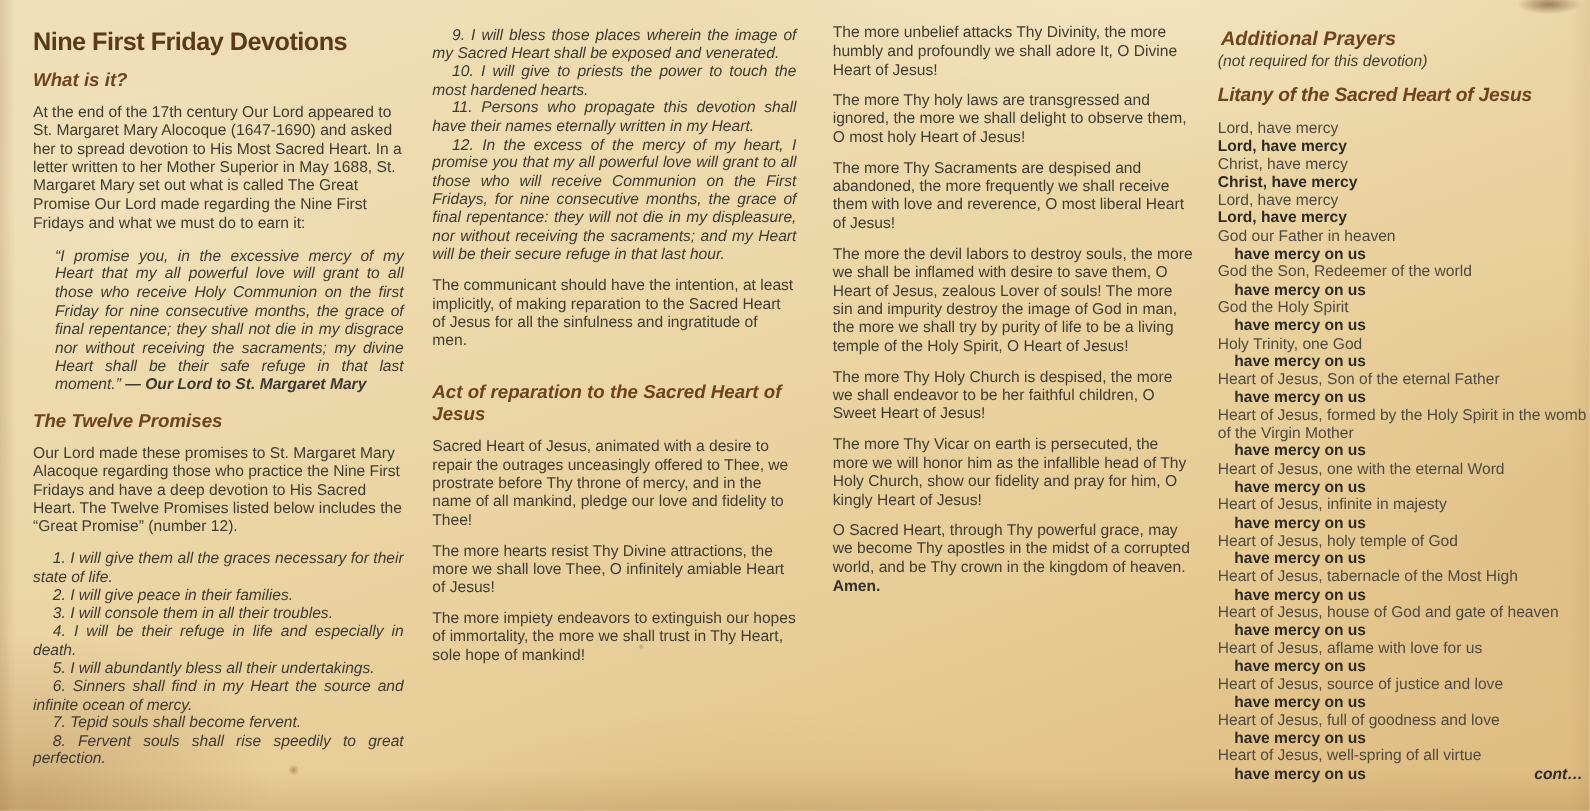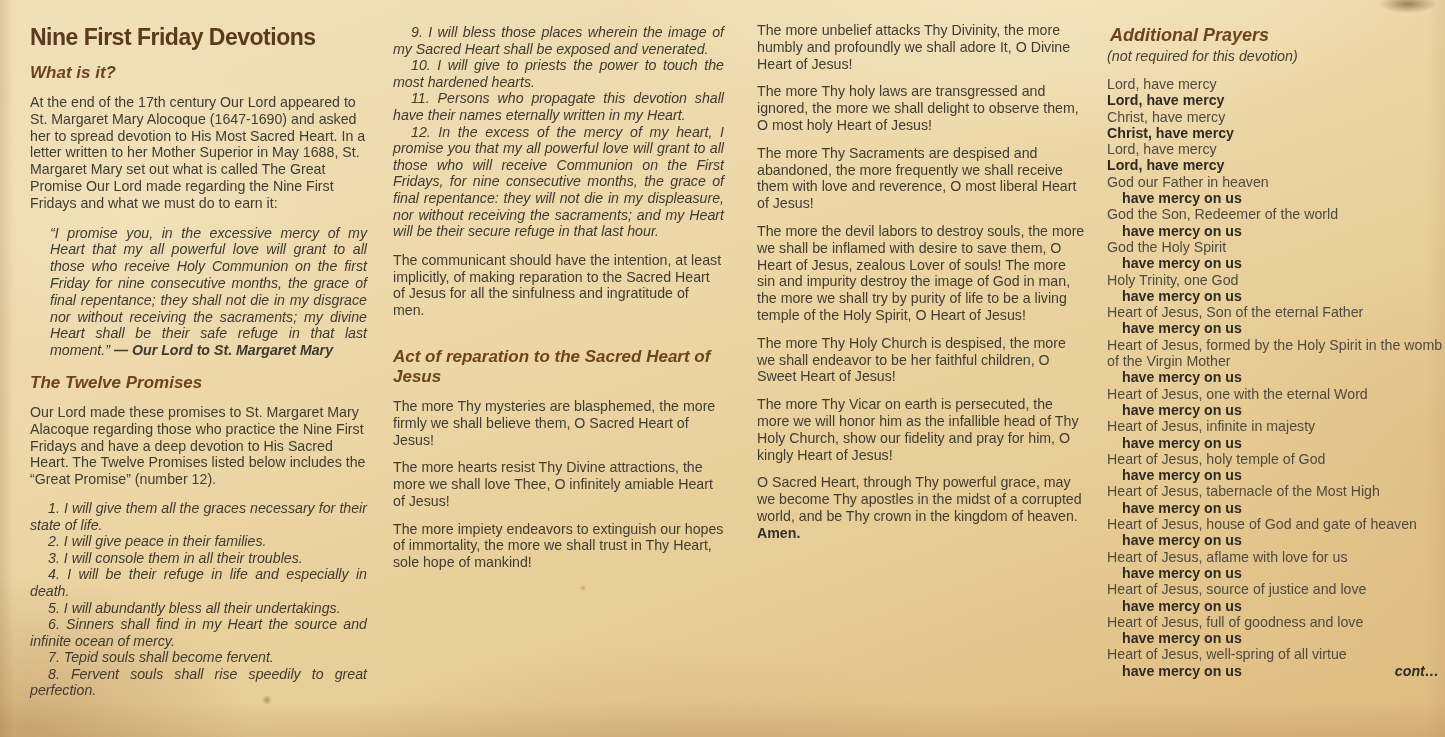--- a/index.html
+++ b/index.html
@@ -89,38 +89,39 @@
 <div class="col col2">
   <div>
     <p class="promise">9.  I will bless those places wherein the image of my Sacred Heart shall be exposed and venerated.</p>
     <p class="promise">10. I will give to priests the power to touch the most hardened hearts.</p>
     <p class="promise">11. Persons who propagate this devotion shall have their names eternally written in my Heart.</p>
     <p class="promise">12. In the excess of the mercy of my heart, I promise you that my all powerful love will grant to all those who will receive Communion on the First Fridays, for nine consecutive months, the grace of final repentance: they will not die in my displeasure, nor without receiving the sacraments; and my Heart will be their secure refuge in that last hour.</p>
   </div>
   <div class="gap"></div>
   <p class="body">The communicant should have the intention, at least implicitly, of making reparation to the Sacred Heart of Jesus for all the sinfulness and ingratitude of men.</p>
   <h2 class="sect spaced">Act of reparation to the Sacred Heart of Jesus</h2>
-  <p class="body">The more Thy mysteries are blasphemed, the more firmly we shall believe them, O Sacred Heart of Jesus!</p>
+  <p class="body">Sacred Heart of Jesus, animated with a desire to repair the outrages unceasingly offered to Thee, we prostrate before Thy throne of mercy, and in the name of all mankind, pledge our love and fidelity to Thee!</p>
   <p class="body">The more hearts resist Thy Divine attractions, the more we shall love Thee, O infinitely amiable Heart of Jesus!</p>
   <p class="body">The more impiety endeavors to extinguish our hopes of immortality, the more we shall trust in Thy Heart, sole hope of mankind!</p>
 </div>
 
 <div class="col col3">
   <p class="body">The more unbelief attacks Thy Divinity, the more humbly and profoundly we shall adore It, O Divine Heart of Jesus!</p>
   <p class="body">The more Thy holy laws are transgressed and ignored, the more we shall delight to observe them, O most holy Heart of Jesus!</p>
   <p class="body">The more Thy Sacraments are despised and abandoned, the more frequently we shall receive them with love and reverence, O most liberal Heart of Jesus!</p>
   <p class="body">The more the devil labors to destroy souls, the more we shall be inflamed with desire to save them, O Heart of Jesus, zealous Lover of souls! The more sin and impurity destroy the image of God in man, the more we shall try by purity of life to be a living temple of the Holy Spirit, O Heart of Jesus!</p>
   <p class="body">The more Thy Holy Church is despised, the more we shall endeavor to be her faithful children, O Sweet Heart of Jesus!</p>
   <p class="body">The more Thy Vicar on earth is persecuted, the more we will honor him as the infallible head of Thy Holy Church, show our fidelity and pray for him, O kingly Heart of Jesus!</p>
   <p class="body"><span>O Sacred Heart, through Thy powerful grace, may we become Thy apostles in the midst of a corrupted world, and be Thy crown in the kingdom of heaven.</span> <span class="amen">Amen.</span></p>
 </div>
 
 <div class="col col4">
   <h2 class="add-head">Additional Prayers</h2>
   <p class="add-sub">(not required for this devotion)</p>
+  <h2 class="lit-head">Litany of the Sacred Heart of Jesus</h2>
 
   <div>
     <div class="lit-call">Lord, have mercy</div>
     <div class="lit-open-resp">Lord, have mercy</div>
     <div class="lit-call">Christ, have mercy</div>
     <div class="lit-open-resp">Christ, have mercy</div>
     <div class="lit-call">Lord, have mercy</div>
     <div class="lit-open-resp">Lord, have mercy</div>
   </div>
 

